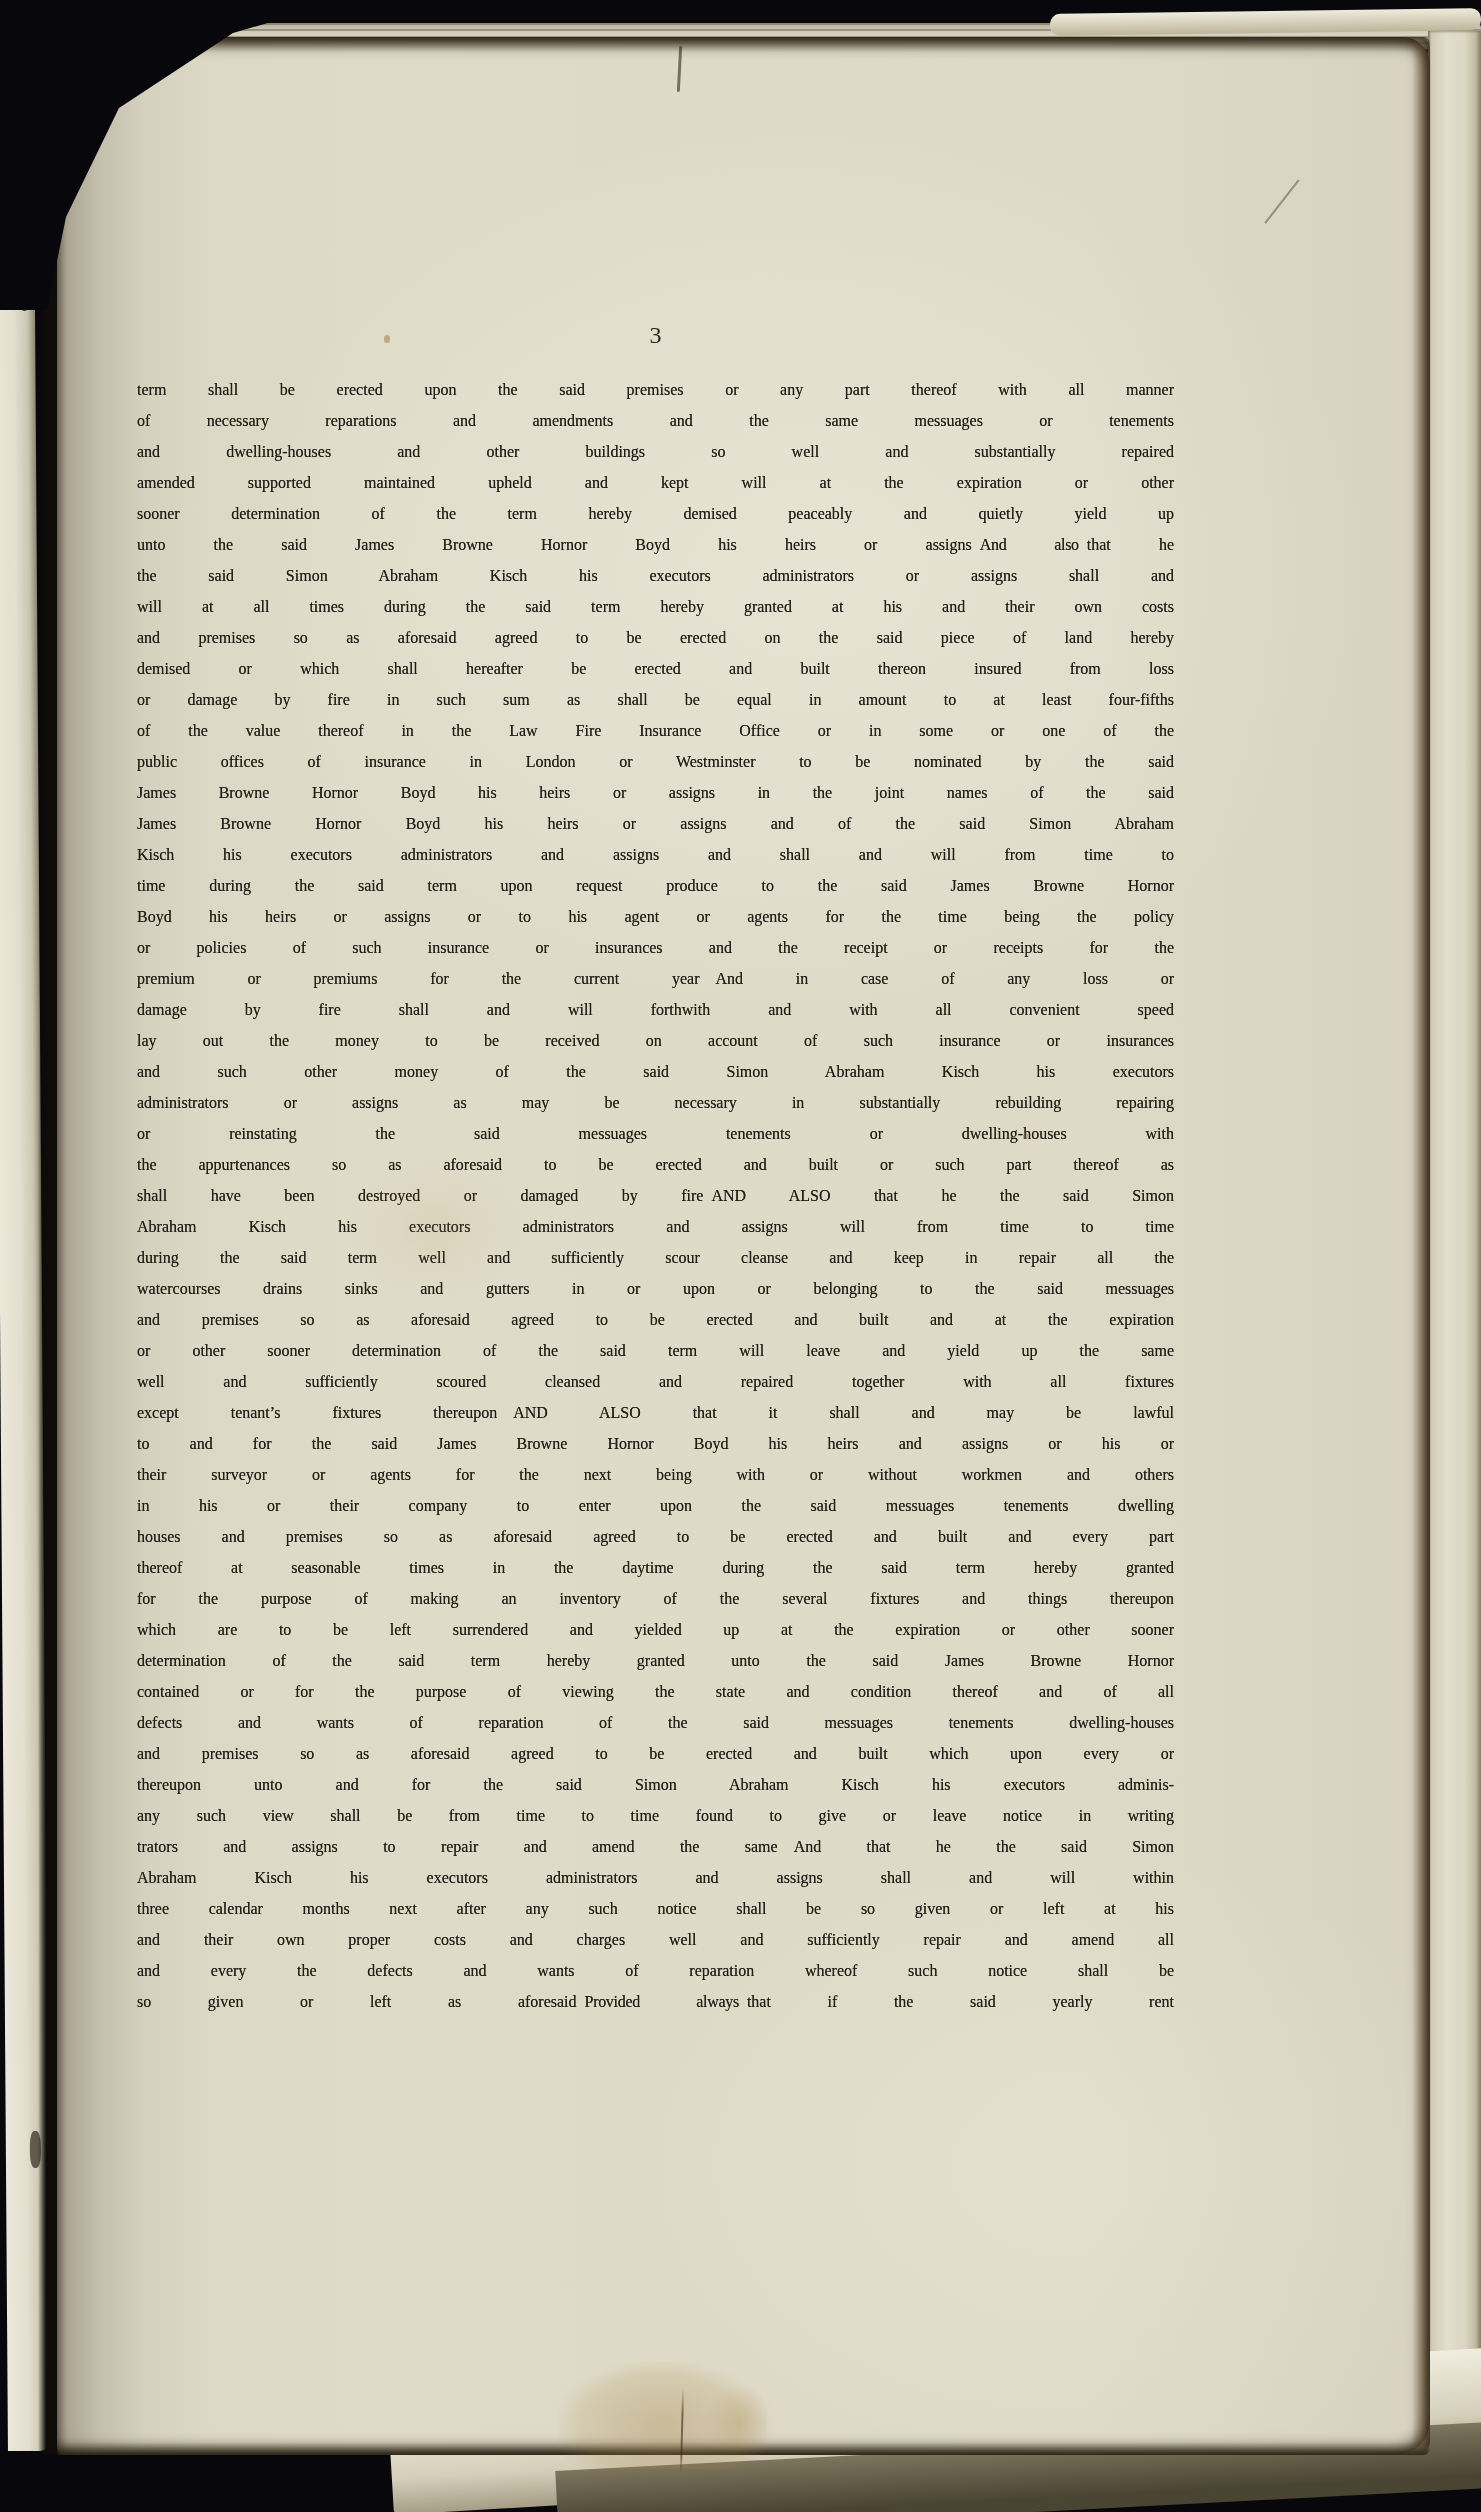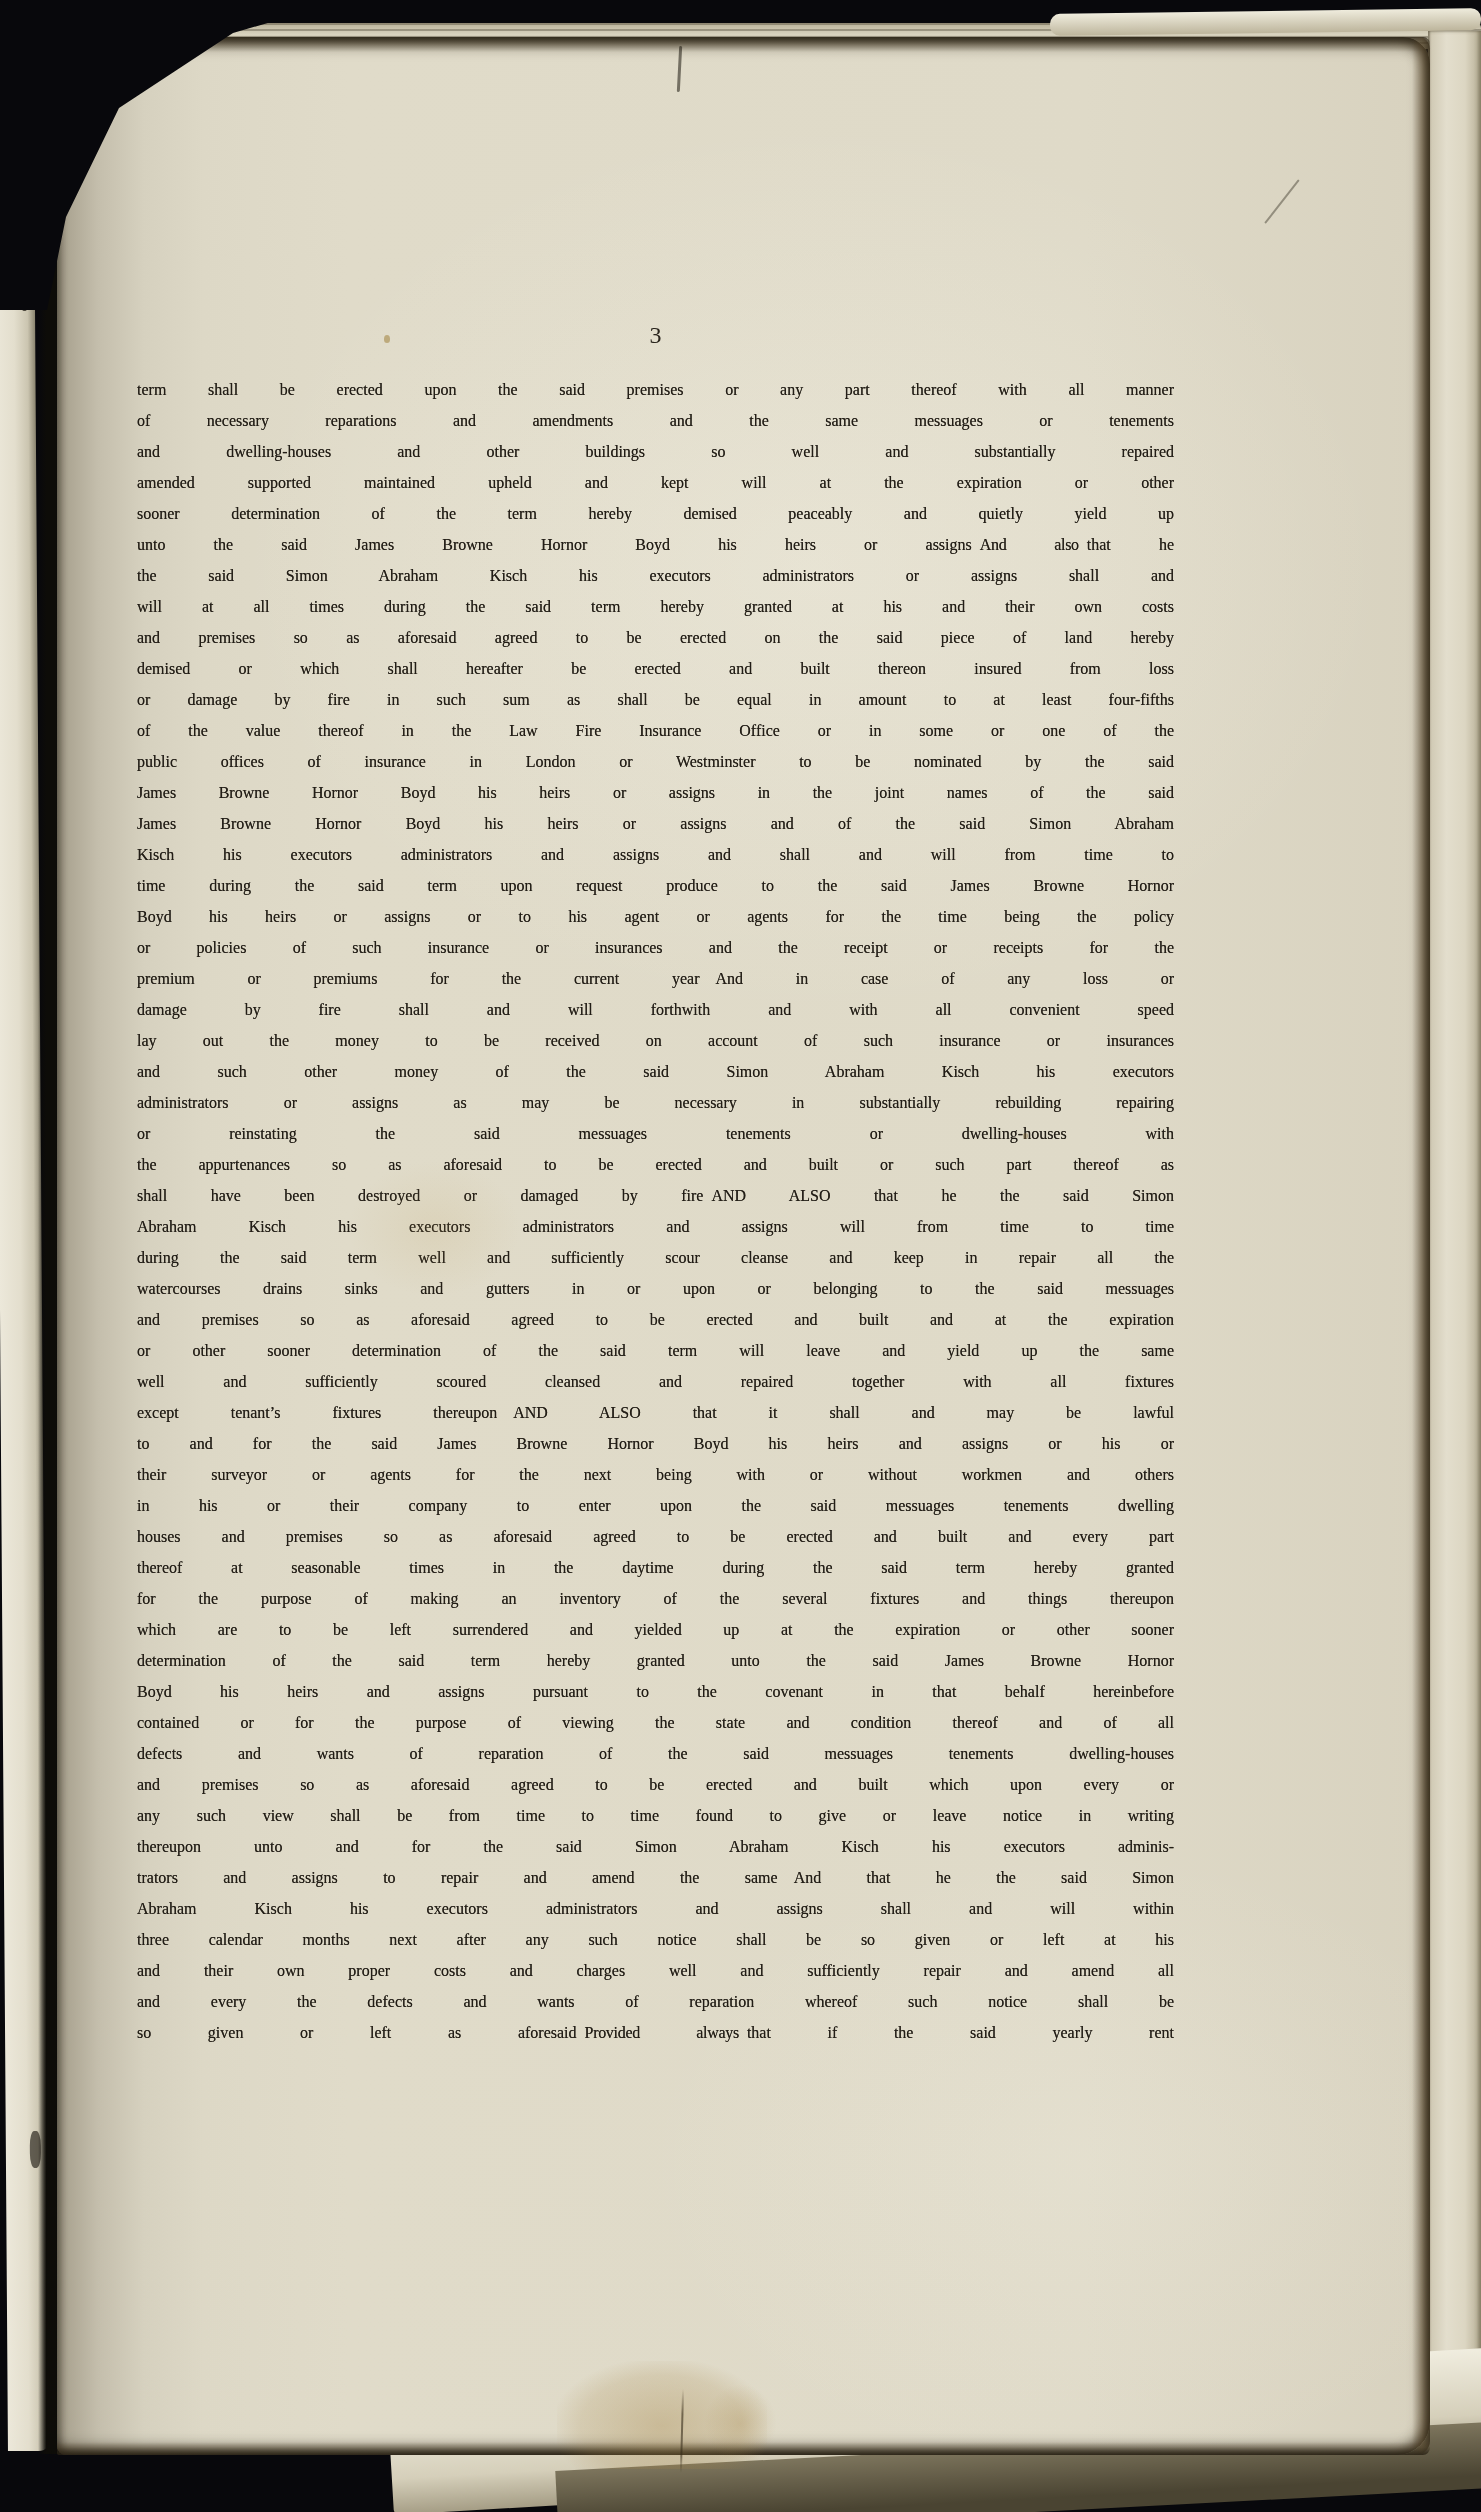--- a/index.html
+++ b/index.html
@@ -140,26 +140,25 @@
         <div class="tline"><span>well and sufficiently scoured cleansed and repaired together with all fixtures</span></div>
         <div class="tline"><span>except tenant’s fixtures thereupon AND ALSO that it shall and may be lawful</span></div>
         <div class="tline"><span>to and for the said James Browne Hornor Boyd his heirs and assigns or his or</span></div>
         <div class="tline"><span>their surveyor or agents for the next being with or without workmen and others</span></div>
         <div class="tline"><span>in his or their company to enter upon the said messuages tenements dwelling</span></div>
         <div class="tline"><span>houses and premises so as aforesaid agreed to be erected and built and every part</span></div>
         <div class="tline"><span>thereof at seasonable times in the daytime during the said term hereby granted</span></div>
         <div class="tline"><span>for the purpose of making an inventory of the several fixtures and things thereupon</span></div>
         <div class="tline"><span>which are to be left surrendered and yielded up at the expiration or other sooner</span></div>
         <div class="tline"><span>determination of the said term hereby granted unto the said James Browne Hornor</span></div>
-        <div class="tline"><span>Boyd his heirs and assigns pursuant to the covenant in that behalf hereinbefore</span></div>
         <div class="tline"><span>contained or for the purpose of viewing the state and condition thereof and of all</span></div>
         <div class="tline"><span>defects and wants of reparation of the said messuages tenements dwelling-houses</span></div>
         <div class="tline"><span>and premises so as aforesaid agreed to be erected and built which upon every or</span></div>
+        <div class="tline"><span>thereupon unto and for the said Simon Abraham Kisch his executors adminis-</span></div>
         <div class="tline"><span>any such view shall be from time to time found to give or leave notice in writing</span></div>
-        <div class="tline"><span>thereupon unto and for the said Simon Abraham Kisch his executors adminis-</span></div>
         <div class="tline"><span>trators and assigns to repair and amend the same And that he the said Simon</span></div>
         <div class="tline"><span>Abraham Kisch his executors administrators and assigns shall and will within</span></div>
         <div class="tline"><span>three calendar months next after any such notice shall be so given or left at his</span></div>
         <div class="tline"><span>and their own proper costs and charges well and sufficiently repair and amend all</span></div>
         <div class="tline"><span>and every the defects and wants of reparation whereof such notice shall be</span></div>
         <div class="tline"><span>so given or left as aforesaid </span><span class="bl">Provided always</span><span> that if the said yearly rent</span></div>
       </div>
 
     <div class="blemish stain-bottom"></div>
     <div class="blemish stain-bottom-b"></div>

